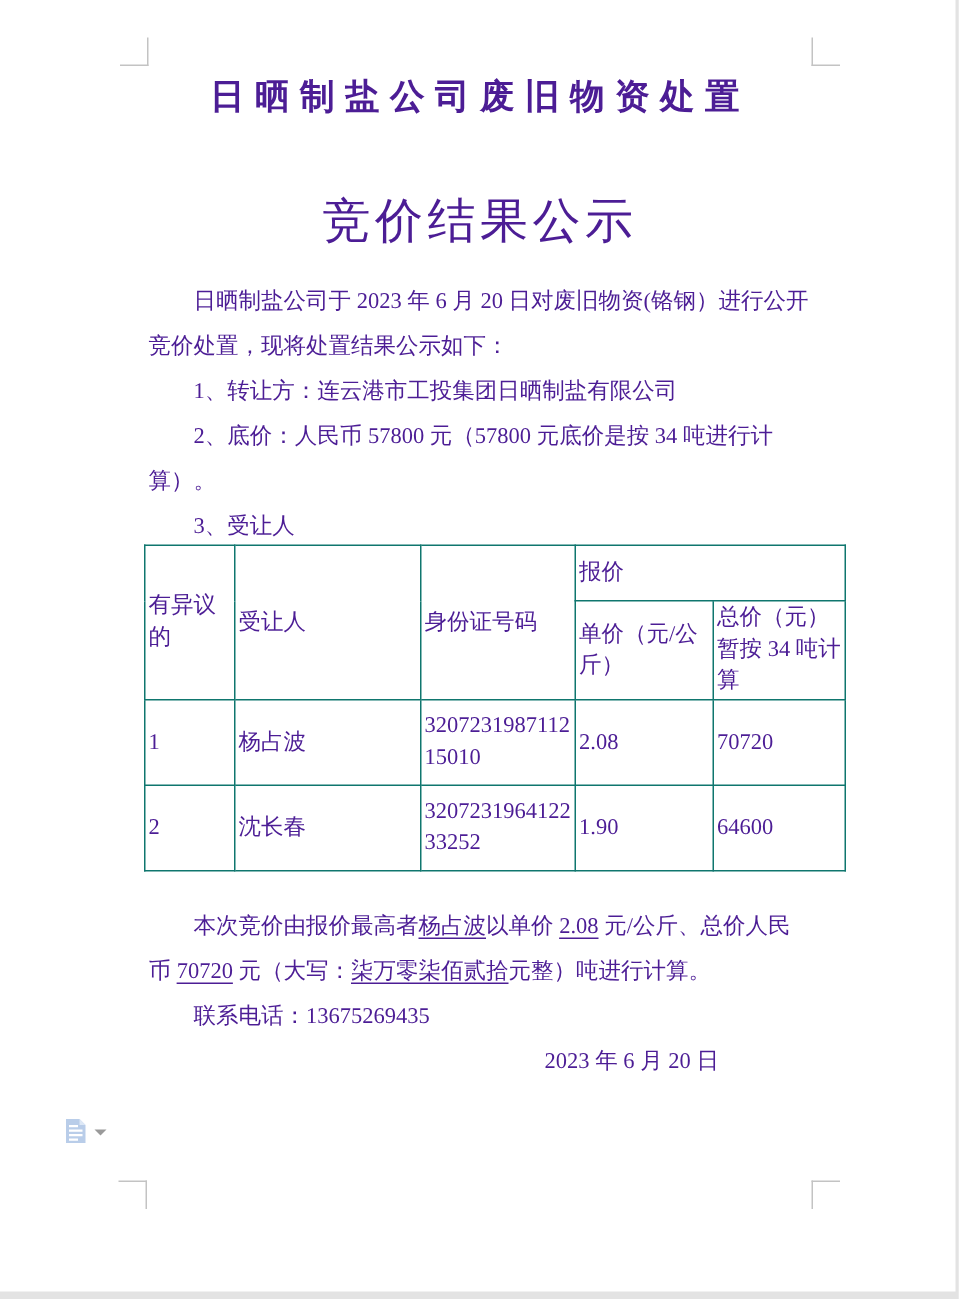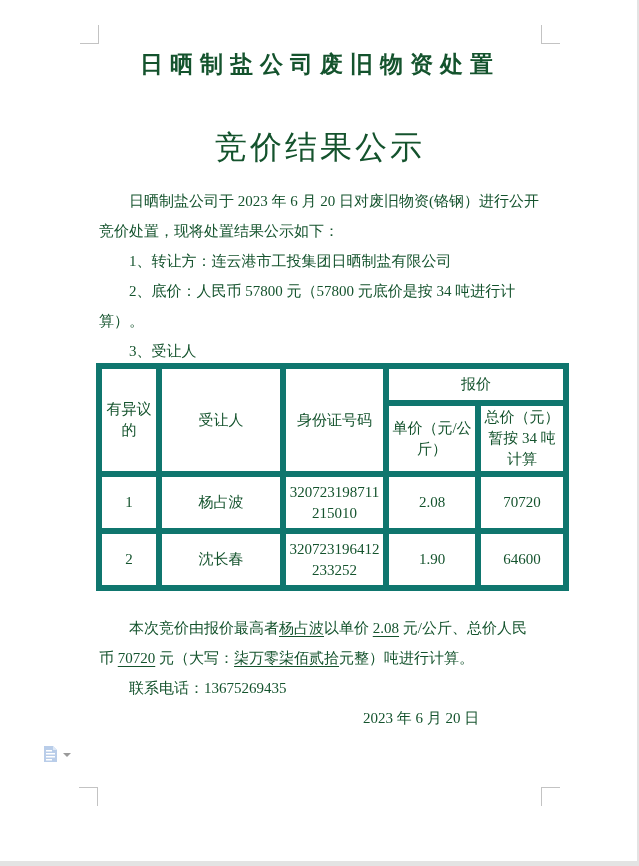--- a/index.html
+++ b/index.html
@@ -22,21 +22,21 @@
   }
   
   .crop-mark { position: absolute; width: 19px; height: 19px; }
   .crop-tl { left: 80px;  top: 25px;  border-right: 1px solid #c3c3c3; border-bottom: 1px solid #c3c3c3; }
   .crop-tr { left: 541px; top: 25px;  border-left: 1px solid #c3c3c3;  border-bottom: 1px solid #c3c3c3; }
   .crop-bl { left: 79px;  top: 787px; border-right: 1px solid #c3c3c3; border-top: 1px solid #c3c3c3; }
   .crop-br { left: 541px; top: 787px; border-left: 1px solid #c3c3c3;  border-top: 1px solid #c3c3c3; }
 
   .content {
     position: absolute; left: 99px; top: 44px; width: 442px;
-    color: #14532d;
+    color: #4c1d95;
   }
   .title {
     margin: 6px 0 0 0;
     font-size: 23px; font-weight: bold;
     line-height: 30px; text-align: center; letter-spacing: 7px;
   }
   .subtitle {
     margin: 52px 0 0 0;
     font-size: 32px; font-weight: normal;
     line-height: 30px; text-align: center; letter-spacing: 3px;
@@ -47,22 +47,22 @@
     text-indent: 2em;
   }
   .para.first { margin-top: 24px; }
 
   table.bid-table {
     border-collapse: collapse; table-layout: fixed;
     width: 467px; margin-left: -3px; margin-top: -3px;
     font-size: 15px;
   }
   table.bid-table td {
-    border: 6px solid #0f766e;
-    text-align: center; vertical-align: middle;
+    border: 1px solid #0f766e;
+    vertical-align: middle;
     padding: 1px 2px;
     line-height: 21px;
     word-break: break-all;
   }
   tr.hdr-top td.h-quote { height: 37px; }
   tr.hdr-sub td { height: 41px; }
   tr.data-row td { height: 57px; }
 
   .after-table { margin-top: 22px; }
   .u { text-decoration: underline; text-underline-offset: 3px; }

